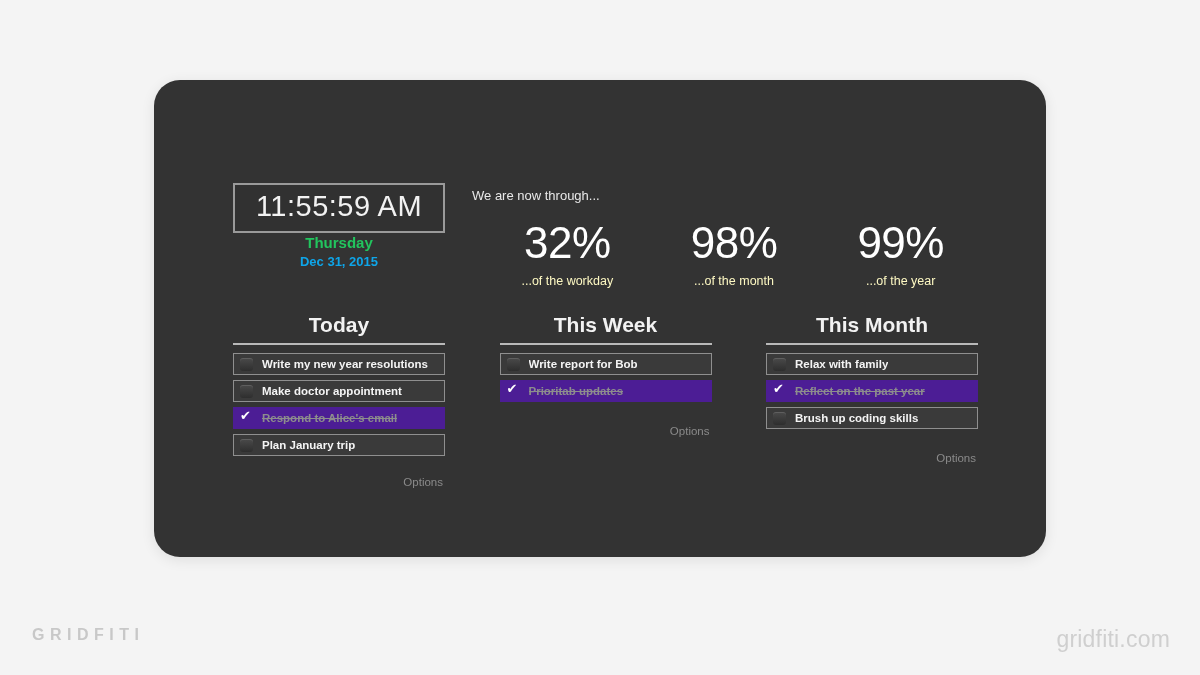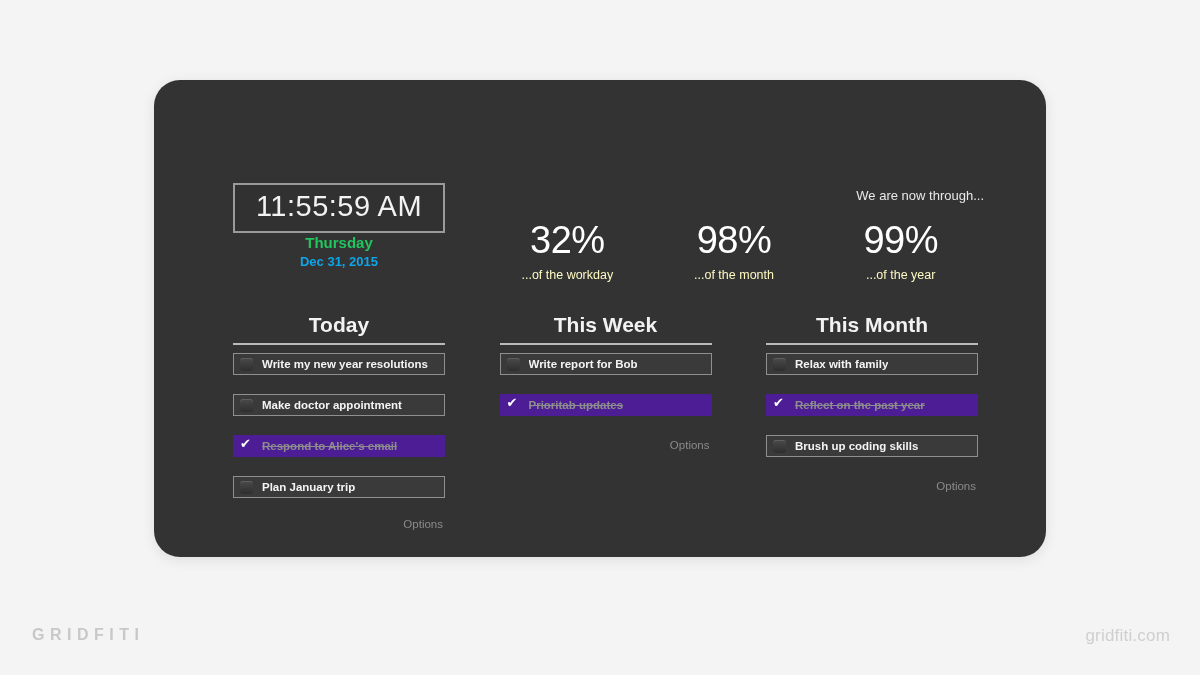--- a/index.html
+++ b/index.html
@@ -24,21 +24,21 @@
     font-size: 16px;
     letter-spacing: 5.5px;
     color: #c8c8c8;
     font-weight: 600;
     user-select: none;
   }
   .wm-right {
     position: absolute;
     right: 30px;
     top: 626px;
-    font-size: 17px;
+    font-size: 23px;
     color: #cfcfcf;
     letter-spacing: 0.2px;
     user-select: none;
   }
 
   
   .app-window {
     position: absolute;
     left: 154px;
     top: 80px;
@@ -92,35 +92,35 @@
   }
 
   
   .stats-wrap {
     position: absolute;
     left: 330px;
     top: 108px;
     width: 500px;
   }
   .stats-heading {
-    text-align: right;
+    text-align: left;
     font-size: 13px;
     color: #e8e8e8;
     margin-left: -12px;
   }
   .stats-row {
     display: flex;
     margin-top: 18px;
   }
   .stat {
     flex: 1;
     text-align: center;
   }
   .stat-value {
-    font-size: 38px;
+    font-size: 44px;
     color: #ffffff;
     line-height: 1;
     letter-spacing: -0.5px;
   }
   .stat-label {
     margin-top: 9px;
     font-size: 12.5px;
     color: #fef9c3;
   }
 
@@ -146,21 +146,21 @@
   }
   .col-rule {
     height: 2px;
     background: #b9b9b9;
     margin-bottom: 8px;
   }
   .task {
     display: flex;
     align-items: center;
     height: 22px;
-    margin-bottom: 19px;
+    margin-bottom: 5px;
     border: 1px solid #8f8f8f;
     background: #3a3a3a;
     padding: 0 6px;
     box-sizing: border-box;
   }
   .task.done {
     border-color: transparent;
     background: #4c1d95;
   }
   .checkbox {

